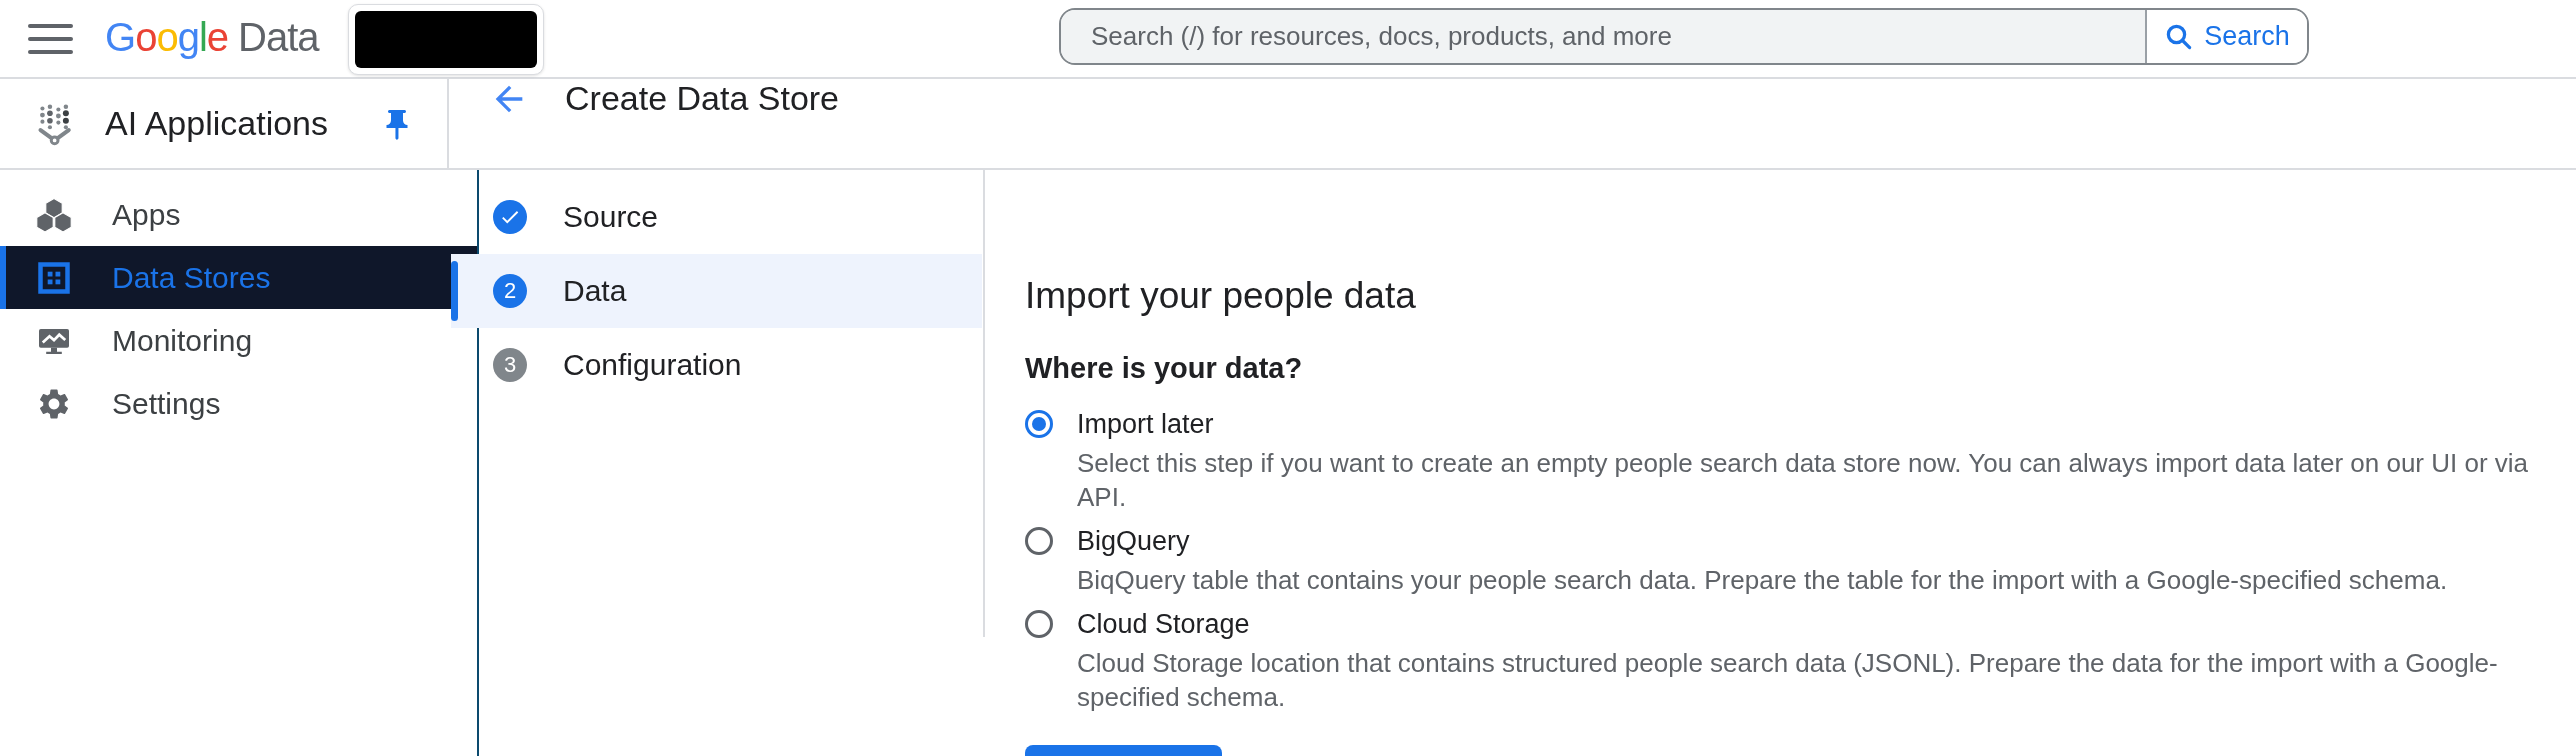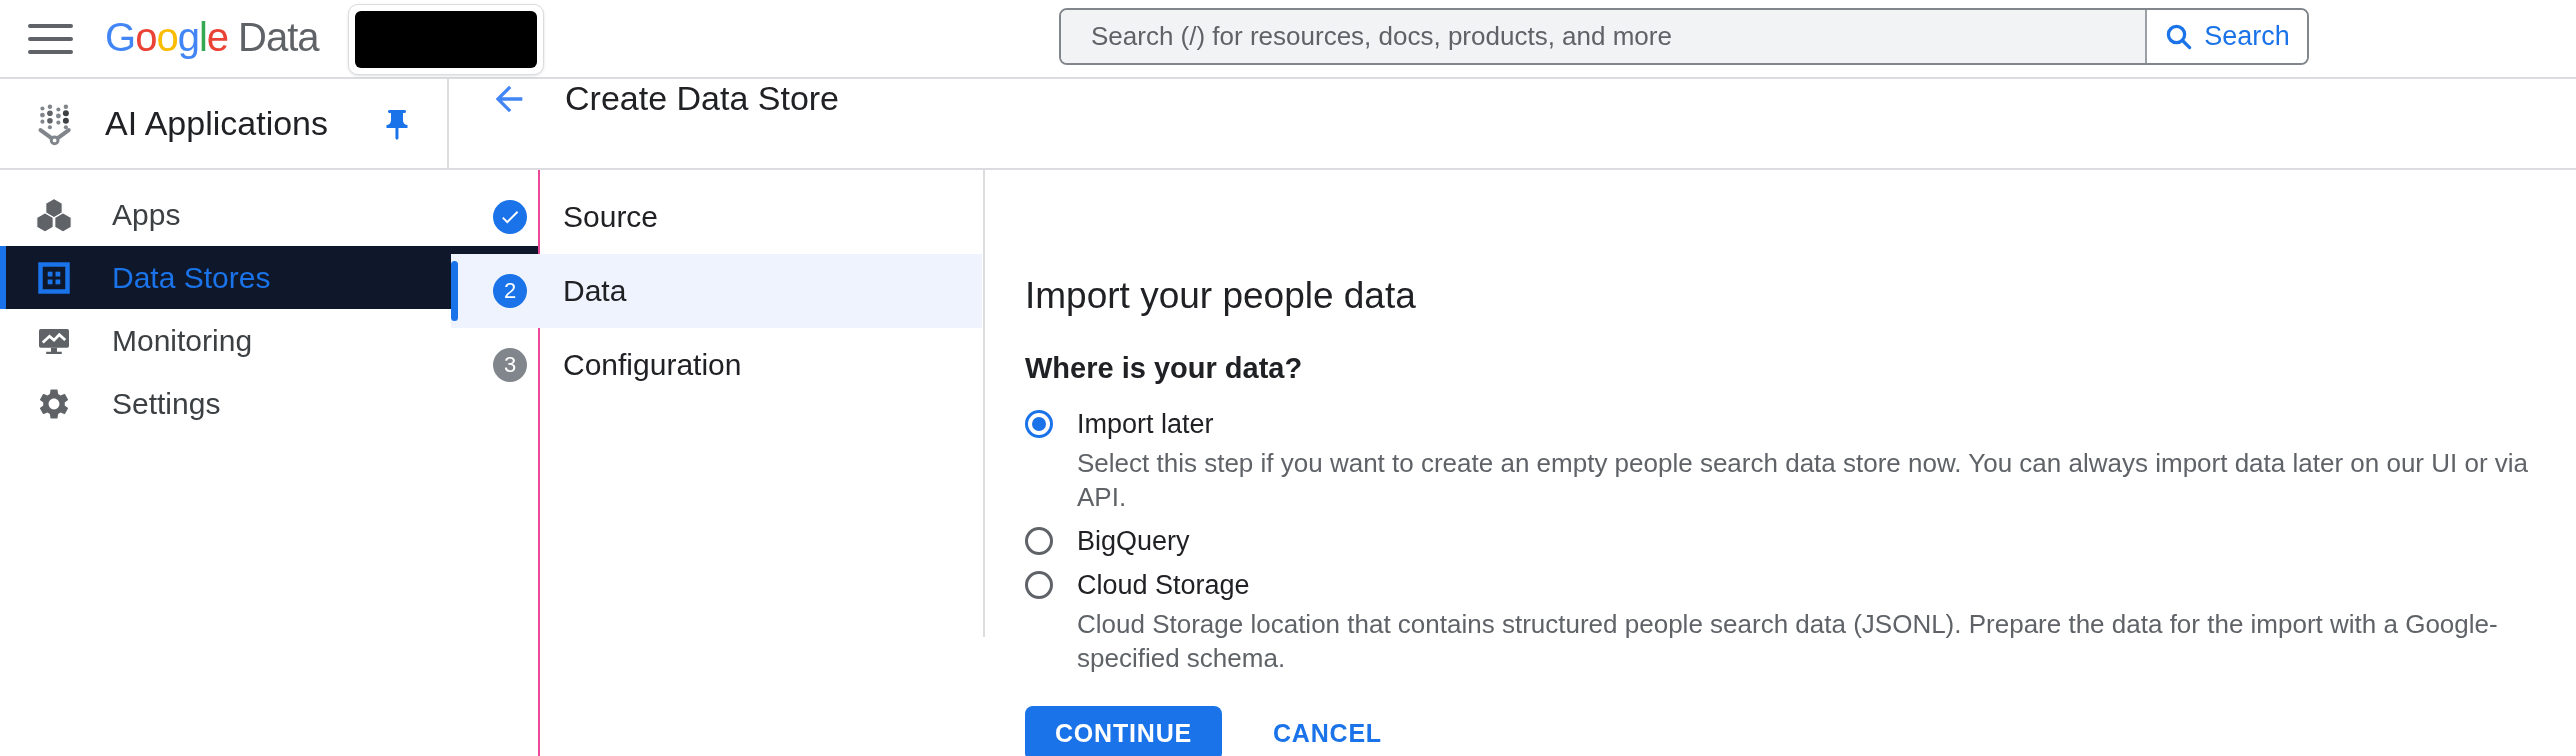--- a/index.html
+++ b/index.html
@@ -11,41 +11,41 @@
           border-bottom:2px solid #dadce0;box-sizing:border-box;}
   .hamburger{position:absolute;left:28px;top:24px;width:45px;height:32px;cursor:pointer;}
   .hamburger span{display:block;height:4.4px;border-radius:3px;background:#5f6368;margin-bottom:8.4px;}
   .logo{position:absolute;left:105px;top:15px;font-size:40px;letter-spacing:-1px;display:flex;align-items:baseline;}
   .l-blue{color:#4285F4}.l-red{color:#EA4335}.l-yellow{color:#FBBC04}.l-green{color:#34A853}
   .logo-cloud{color:#5f6368;margin-left:10px;}
   .proj-card{position:absolute;left:348px;top:4px;width:194px;height:69px;background:#fff;
              border:1px solid #dadce0;border-radius:10px;box-shadow:0 1px 3px rgba(0,0,0,.12);}
   .proj-redacted{position:absolute;left:6px;top:6px;right:6px;bottom:6px;background:#000;border-radius:6px;}
   .searchbox{position:absolute;left:1059px;top:8px;width:1250px;height:57px;border:2px solid #80868b;
-             border-radius:8px;overflow:hidden;display:flex;box-sizing:border-box;}
+             border-radius:16px;overflow:hidden;display:flex;box-sizing:border-box;}
   .searchbox input{flex:1;border:0;outline:none;background:#f1f3f4;font-family:"Liberation Sans", sans-serif;
              font-size:26px;color:#5f6368;padding:0 0 0 30px;}
   .searchbox input::placeholder{color:#5f6368;opacity:1;}
   .search-btn{width:160px;background:#fff;border-left:2px solid #9aa0a6;display:flex;align-items:center;
              justify-content:center;gap:10px;color:#1a73e8;font-size:27px;cursor:pointer;}
 
   
   .header-row{position:absolute;left:0;top:79px;width:100%;height:91px;border-bottom:2px solid #dadce0;
               box-sizing:border-box;display:flex;}
   .header-left{width:449px;flex:0 0 449px;border-right:2px solid #dadce0;box-sizing:border-box;
                position:relative;display:flex;align-items:center;}
   .prod-icon{margin-left:34px;width:45px;height:45px;}
   .prod-title{margin-left:26px;font-size:34px;color:#202124;}
   .pin{position:absolute;right:32px;top:28px;width:36px;height:36px;cursor:pointer;}
   .header-right{flex:1;display:flex;align-items:flex-start;}
   .back-arrow{margin-left:40px;width:40px;height:40px;cursor:pointer;}
   .page-title{margin-left:36px;font-size:34px;color:#202124;}
 
   
-  .sidebar{position:absolute;left:0;top:170px;width:540px;height:587px;border-right:2px solid #ec4899;
+  .sidebar{position:absolute;left:0;top:170px;width:479px;height:587px;border-right:2px solid #0c4a6e;
            box-sizing:border-box;padding-top:13px;}
   .nav-item{position:relative;height:63px;display:flex;align-items:center;cursor:pointer;}
   .nav-item .nav-icon{margin-left:36px;width:36px;height:36px;flex:0 0 36px;}
   .nav-item .nav-label{margin-left:40px;font-size:30px;color:#3c4043;}
   .nav-item.selected{background:#0f172a;}
   .nav-item.selected .nav-label{color:#1a73e8;}
   .nav-item.selected::before{content:"";position:absolute;left:0;top:0;bottom:0;width:6px;background:#1a73e8;}
 
   
   .steps{position:absolute;left:451px;top:156px;width:531px;padding-top:24px;}
@@ -221,20 +221,21 @@
           <div class="option-label">Import later</div>
           <div class="option-desc">Select this step if you want to create an empty people search data store now. You can always import data later on our UI or via API.</div>
         </div>
       </div>
       <div class="option">
         <div class="radio" role="radio" aria-checked="false">
           
         </div>
         <div class="option-body">
           <div class="option-label">BigQuery</div>
+          <div class="option-desc">BiqQuery table that contains your people search data. Prepare the table for the import with a Google-specified schema.</div>
         </div>
       </div>
       <div class="option">
         <div class="radio" role="radio" aria-checked="false">
           
         </div>
         <div class="option-body">
           <div class="option-label">Cloud Storage</div>
           <div class="option-desc">Cloud Storage location that contains structured people search data (JSONL). Prepare the data for the import with a Google-specified schema.</div>
         </div>

